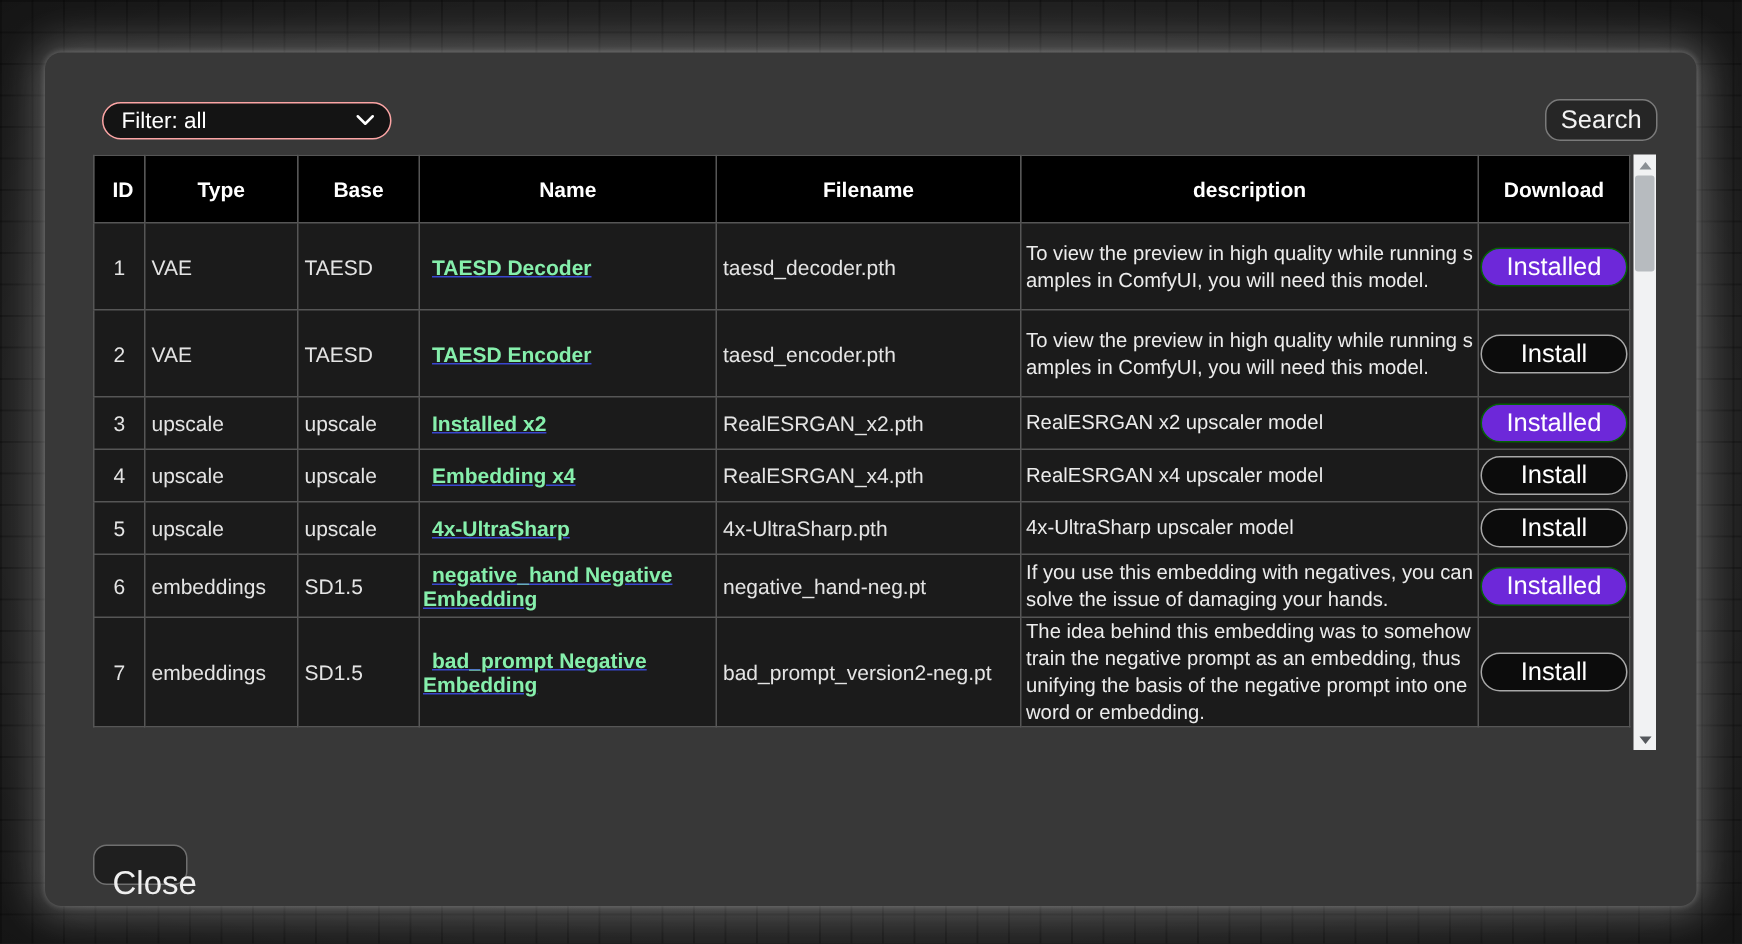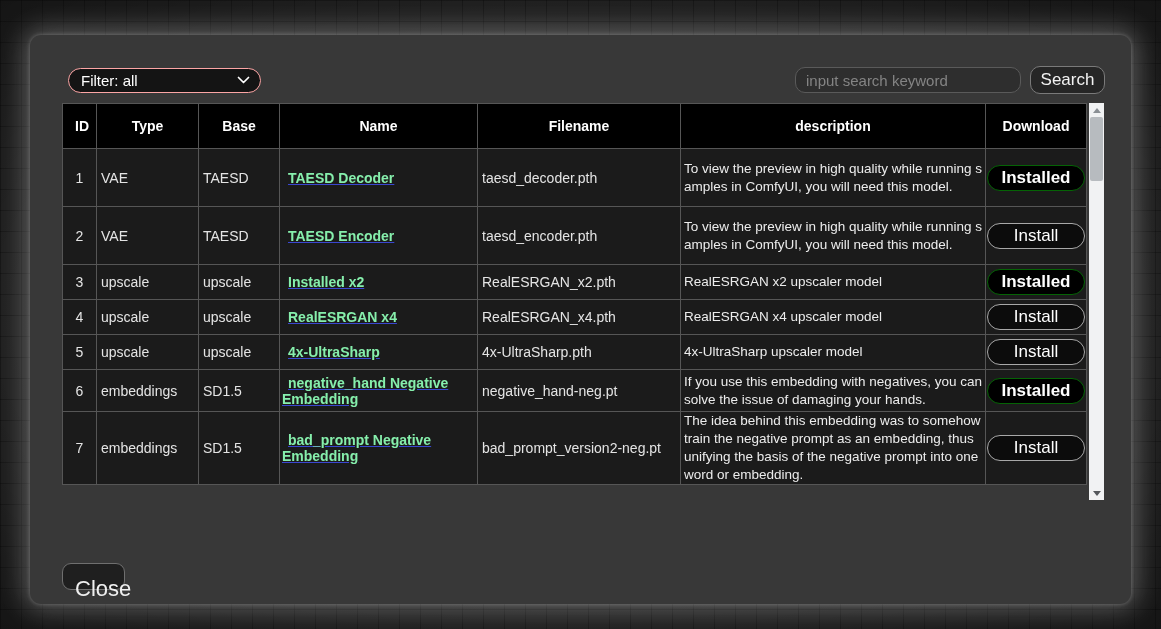--- a/index.html
+++ b/index.html
@@ -64,21 +64,21 @@
     word-break:break-all;
   }
   .c-desc.align-top{vertical-align:top;}
   .c-dl{text-align:center;padding:0;}
   .dl-btn{
     display:inline-block;width:98px;height:26px;box-sizing:border-box;
     background:#0c0c0c;border:1.5px solid #a8a8a8;border-radius:13px;
     color:#fff;font-size:17px;line-height:22px;cursor:pointer;padding:0;
     font-family:"Liberation Sans", sans-serif;
   }
-  .dl-btn.installed{background:#000000;border:1.5px solid #056305;font-weight:bold;}
+  .dl-btn.installed{background:#6d28d9;border:1.5px solid #056305;}
   
   .scrollbar{
     position:absolute;left:1059px;top:68px;width:15px;height:397px;
     background:#f1f2f3;
   }
   .sb-arrow{position:absolute;left:0;width:15px;height:14px;display:flex;align-items:center;justify-content:center;cursor:pointer;}
   .sb-arrow.up{top:0;}
   .sb-arrow.down{bottom:0;}
   .sb-arrow.up::after{
     content:"";width:0;height:0;border-left:4px solid transparent;border-right:4px solid transparent;
@@ -104,21 +104,20 @@
 
   <div class="filter-select">
     <span class="lbl">Filter: all</span>
     <span style="display:flex;">
       <svg width="13" height="9" viewBox="0 0 13 9">
           <path d="M1.5 1.5 L6.5 6.5 L11.5 1.5" stroke="#ffffff" stroke-width="1.7" fill="none" stroke-linecap="round" stroke-linejoin="round"></path>
         </svg>
     </span>
   </div>
 
-  <input class="search-input" type="text" placeholder="input search keyword" style="">
   <button class="search-btn">Search</button>
 
   <div class="table-wrap">
     <table>
       <colgroup>
         <col style="width:34px">
           <col style="width:102px">
           <col style="width:81px">
         <col style="width:198px">
           <col style="width:203px">
@@ -163,21 +162,21 @@
         <td class="c-name"><a class="model-link">Installed x2</a></td>
         <td class="c-file">RealESRGAN_x2.pth</td>
         <td class="c-desc">RealESRGAN x2 upscaler model</td>
         <td class="c-dl"><button class="dl-btn installed">Installed</button></td>
       </tr>
 
       <tr class="h35">
         <td class="c-id">4</td>
         <td class="c-type">upscale</td>
         <td class="c-base">upscale</td>
-        <td class="c-name"><a class="model-link">RealESRGAN x4</a></td>
+        <td class="c-name"><a class="model-link">Embedding x4</a></td>
         <td class="c-file">RealESRGAN_x4.pth</td>
         <td class="c-desc">RealESRGAN x4 upscaler model</td>
         <td class="c-dl"><button class="dl-btn">Install</button></td>
       </tr>
 
       <tr class="h35">
         <td class="c-id">5</td>
         <td class="c-type">upscale</td>
         <td class="c-base">upscale</td>
         <td class="c-name"><a class="model-link">4x-UltraSharp</a></td>

